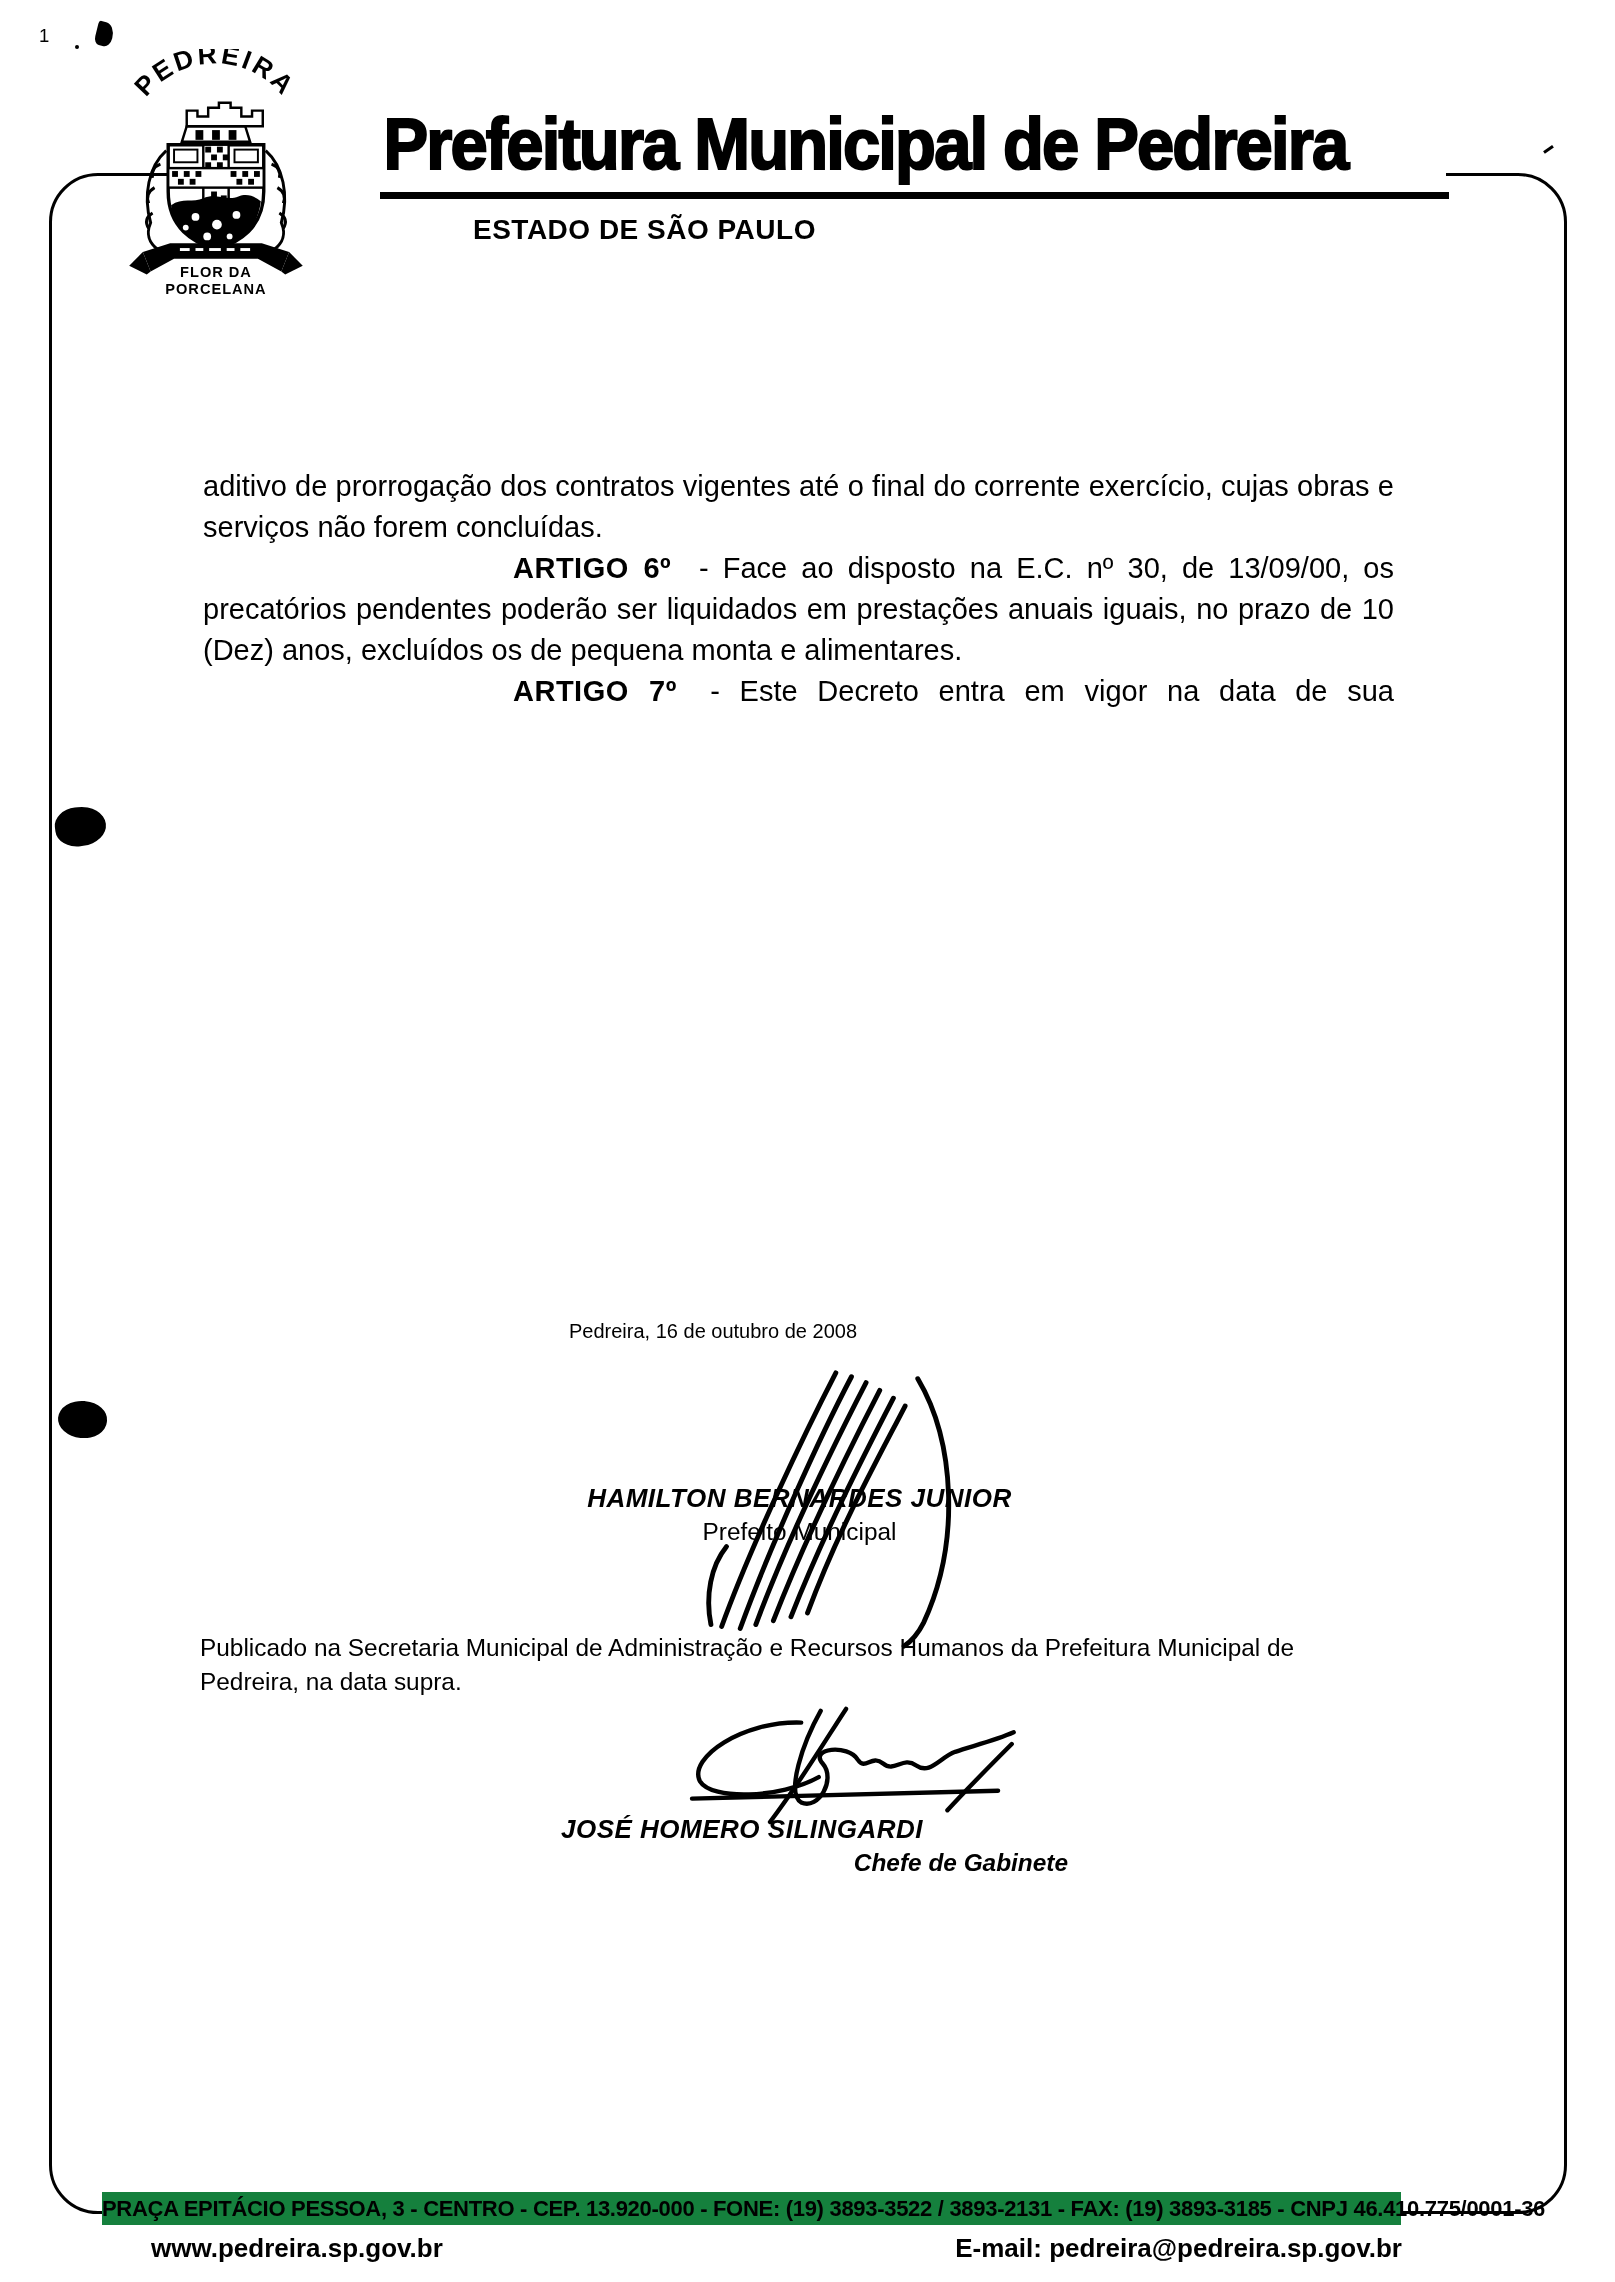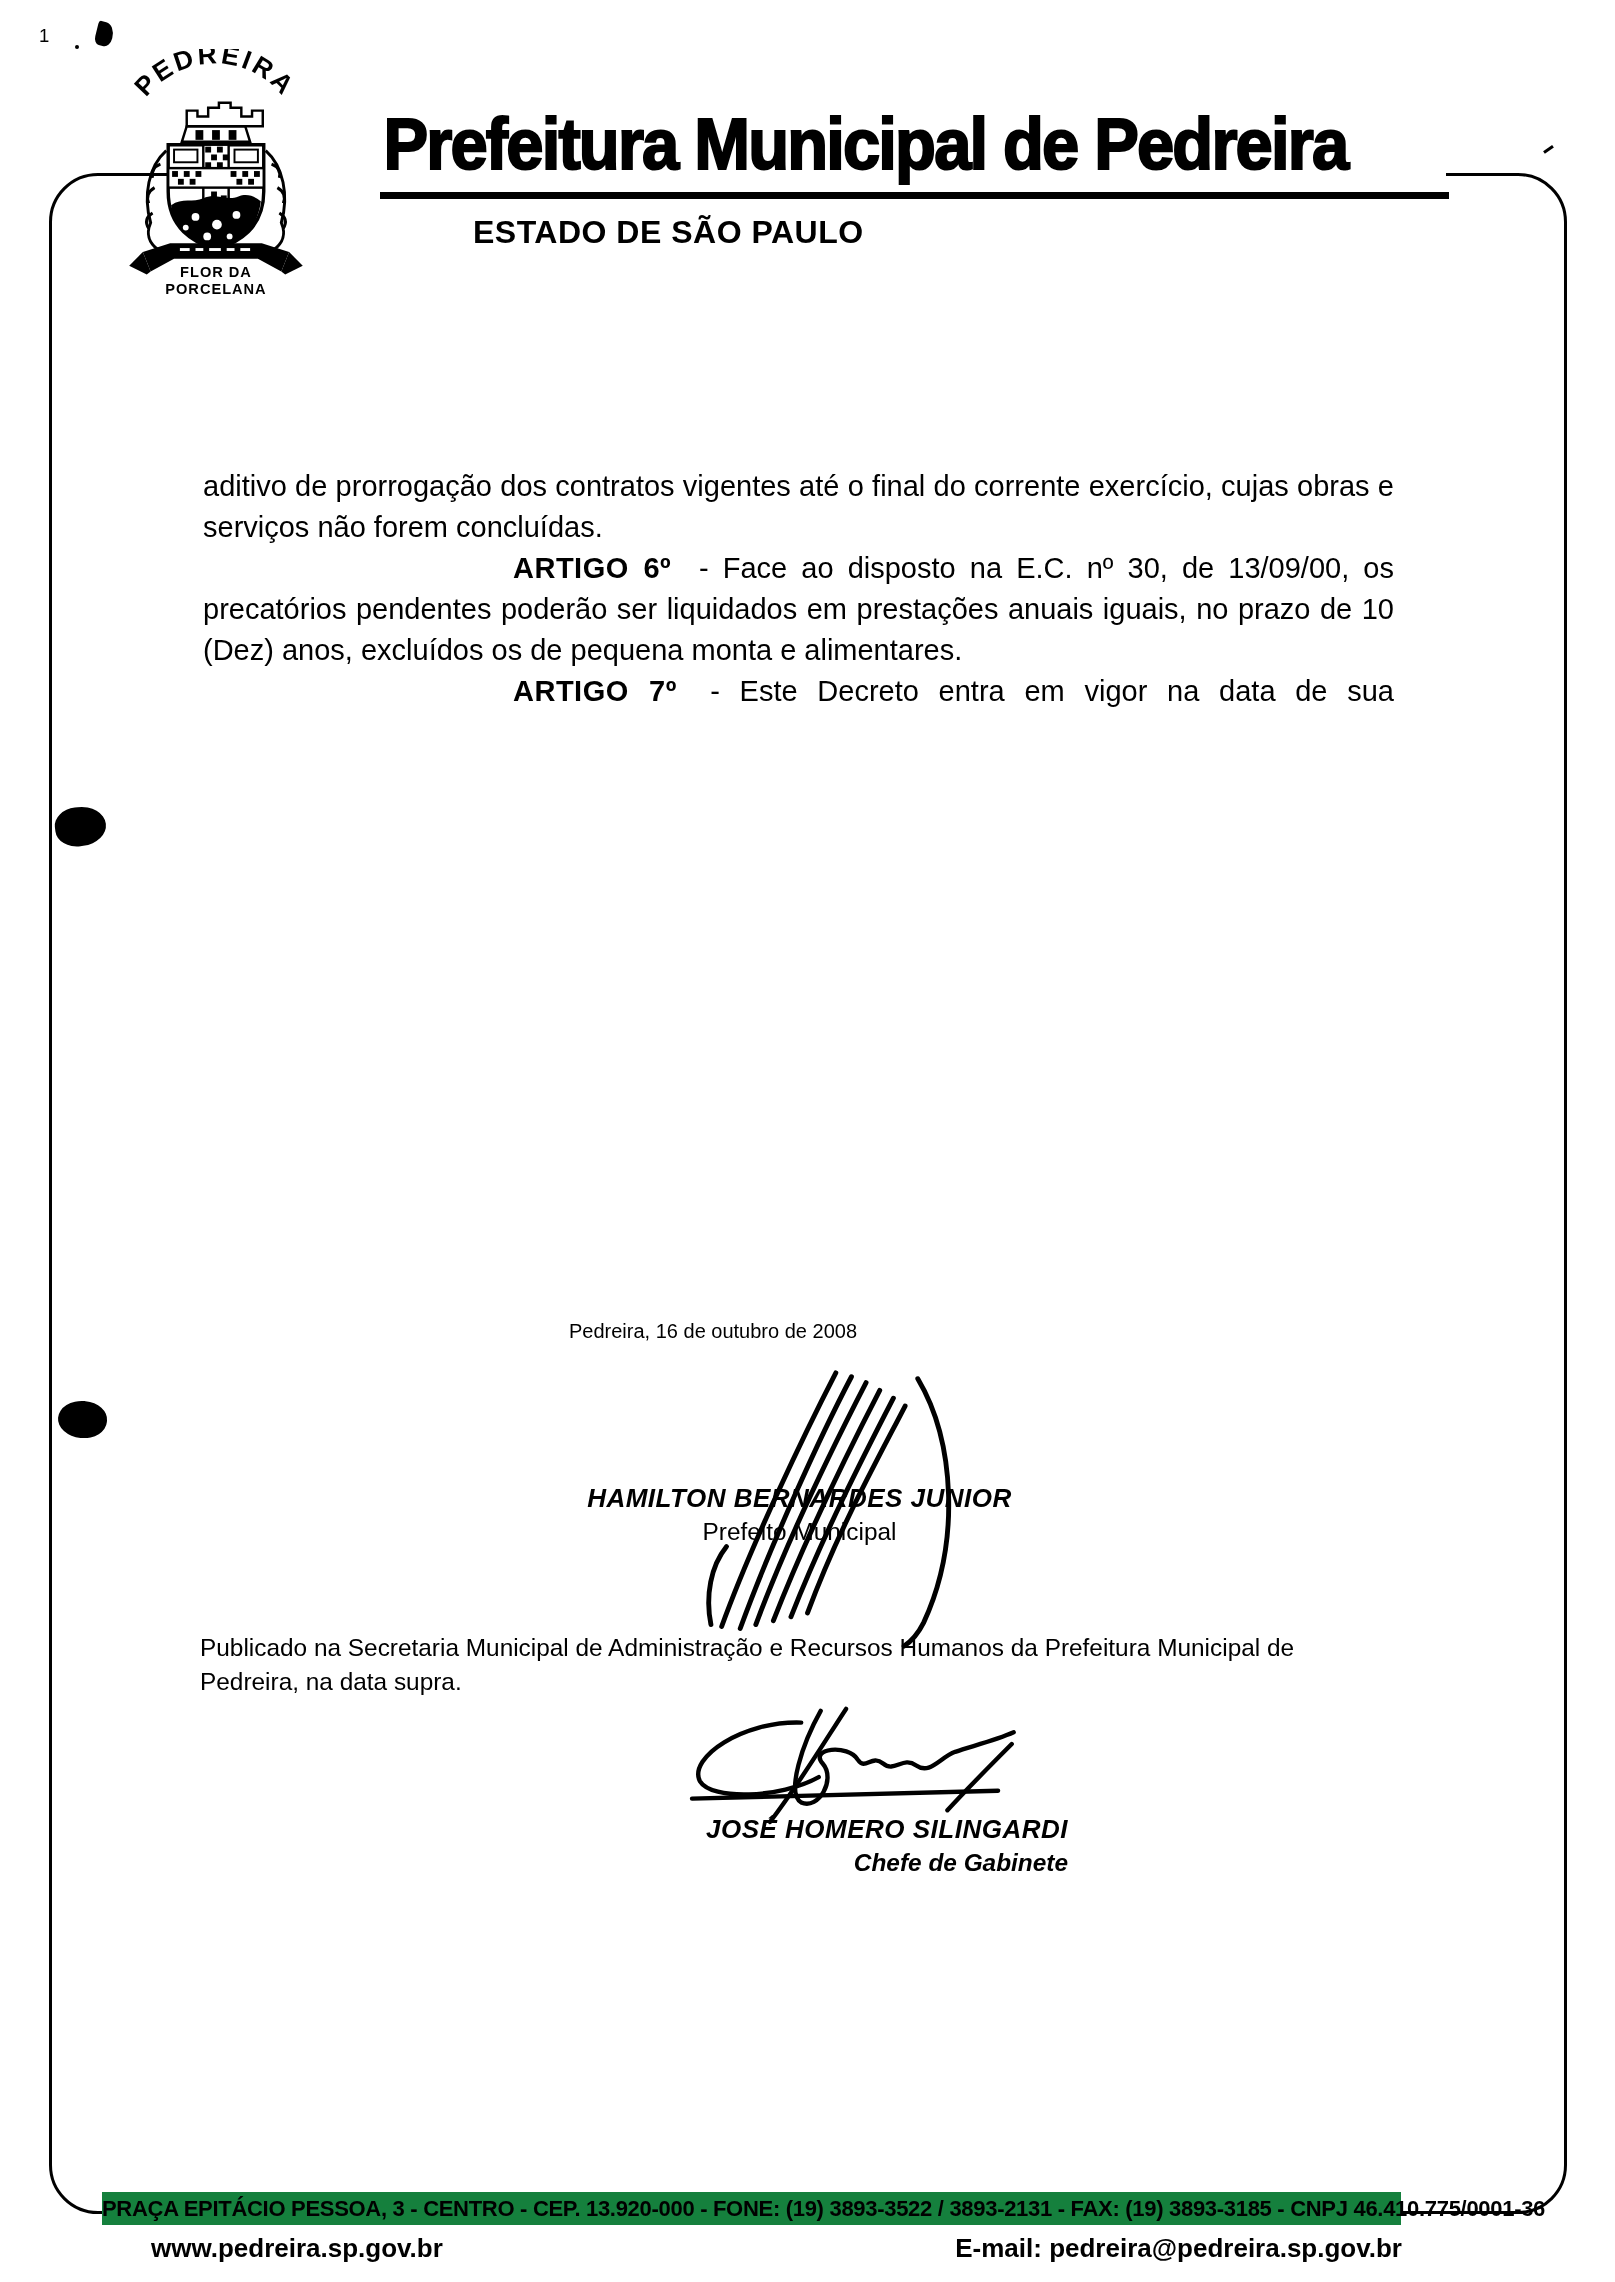--- a/index.html
+++ b/index.html
@@ -22,21 +22,21 @@
     position:absolute;left:378px;top:103px;z-index:3;background:#fff;
     font-size:72px;font-weight:bold;letter-spacing:-2px;white-space:nowrap;
     -webkit-text-stroke:2.1px #000;transform:scaleX(.93);transform-origin:left top;
     padding:0 5.9px;
   }
   .title-underline{
     position:absolute;left:380px;top:192px;width:1069px;height:6.8px;background:#000;z-index:3;
   }
   .subtitle{
     position:absolute;left:473px;top:214px;width:390px;text-align:left;z-index:3;
-    font-size:32px;font-weight:bold;letter-spacing:0.5px;white-space:nowrap;
+    font-size:28px;font-weight:bold;letter-spacing:0.5px;white-space:nowrap;
   }
   
   .doc-body{position:absolute;left:203px;top:466px;width:1191px;z-index:3;
     font-size:29px;line-height:41px;text-align:justify;}
   .doc-body p{margin:0;}
   .p-cont{margin-top:11.7px;}
   .art{margin-top:51px;text-indent:310px;}
   .art b{letter-spacing:0.5px;}
   .art .txt{margin-left:13.7px;}
   .force-last{text-align-last:justify;}
@@ -52,21 +52,21 @@
   }
   .sig1-role{
     position:absolute;left:541px;top:1518px;width:517px;text-align:center;z-index:4;
     font-size:24.4px;white-space:nowrap;
   }
   .pub-note{
     position:absolute;left:200px;top:1631px;width:1112px;z-index:3;
     font-size:24.4px;line-height:34px;
   }
   .sig2-name{
-    position:absolute;left:561px;top:1814px;width:507px;text-align:right;z-index:4;
+    position:absolute;left:561px;top:1814px;width:507px;text-align:left;z-index:4;
     font-size:26px;font-weight:bold;font-style:italic;letter-spacing:0.5px;white-space:nowrap;
   }
   .sig2-role{
     position:absolute;left:561px;top:1849px;width:507px;text-align:right;z-index:4;
     font-size:24.4px;font-weight:bold;font-style:italic;white-space:nowrap;
   }
   
   .footer-line1{
     position:absolute;left:102px;top:2192px;width:1299px;height:33px;z-index:3;
     background:#15803d;text-align:center;font-size:22px;font-weight:bold;

